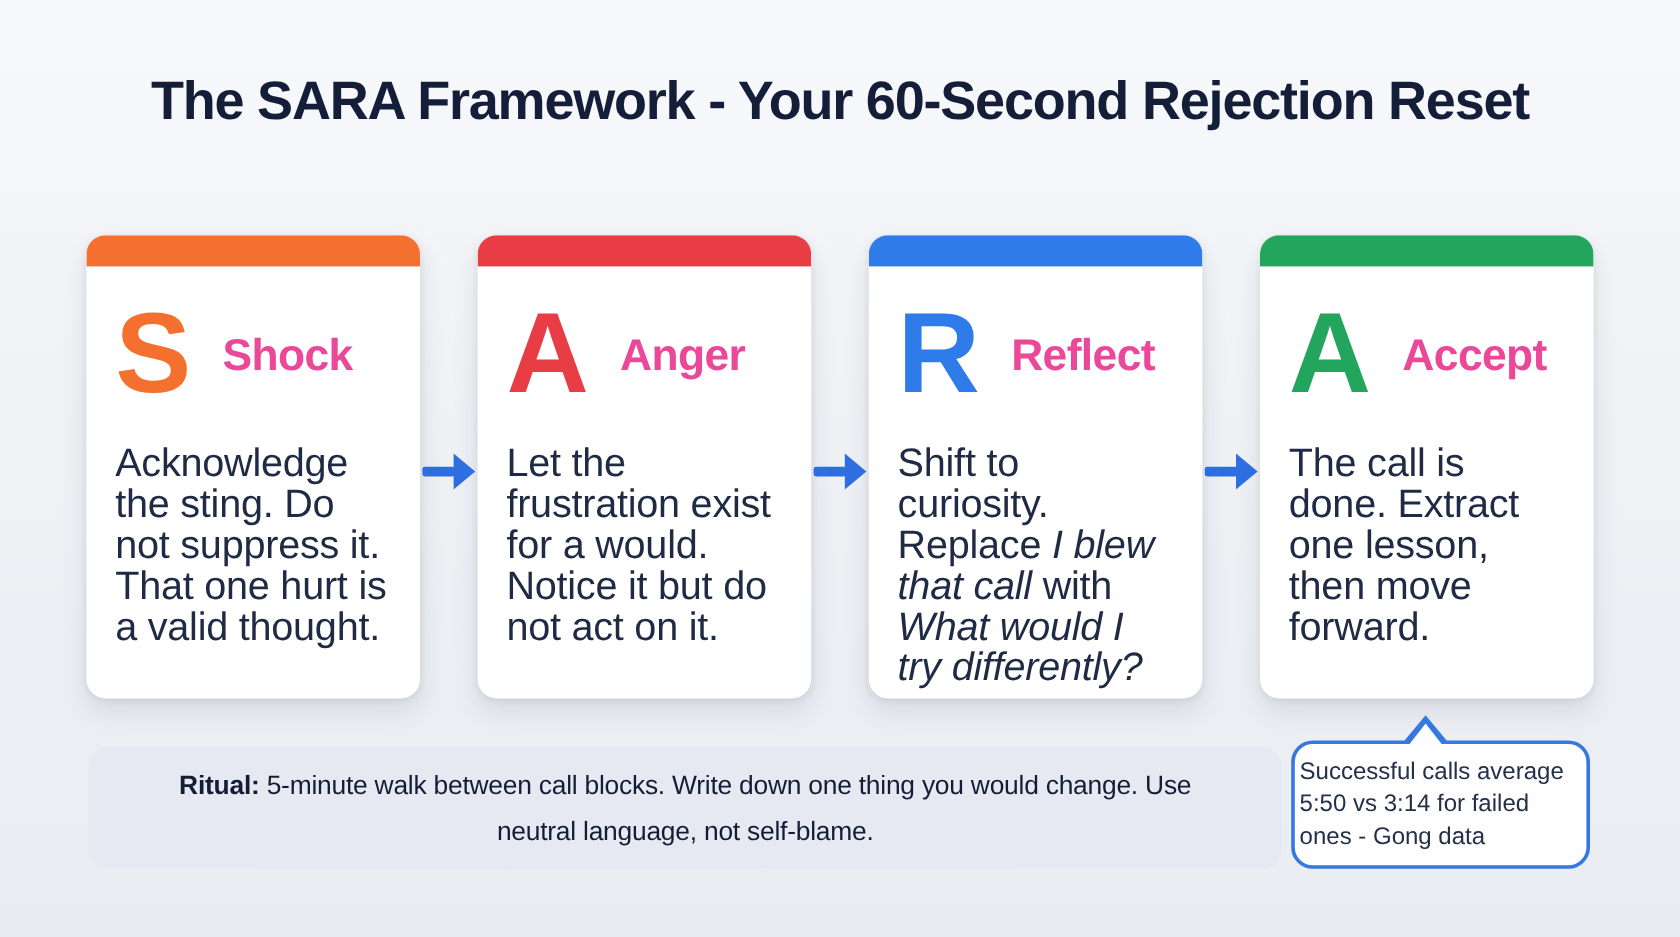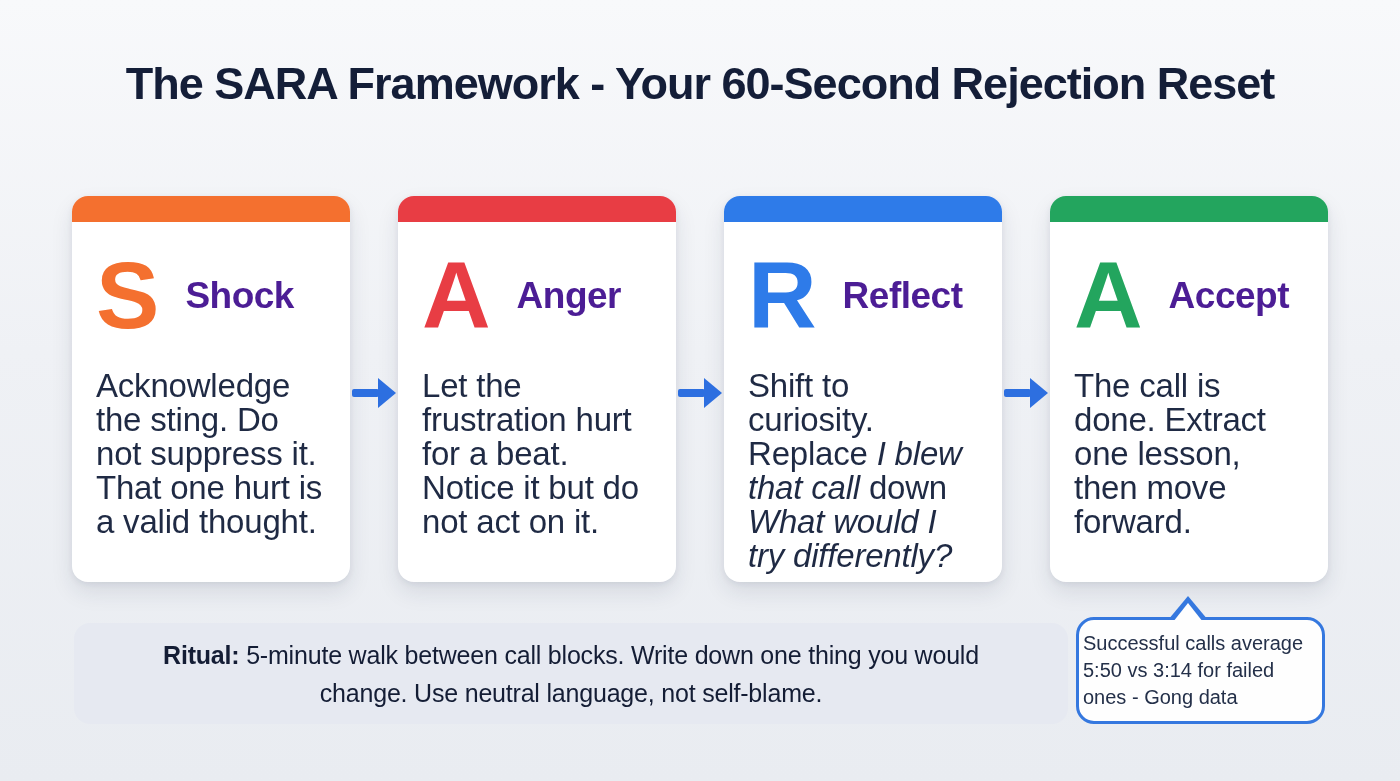--- a/index.html
+++ b/index.html
@@ -24,21 +24,21 @@
   }
   .card {
     width:278px; height:386px; background:#FFFFFF;
     border-radius:16px; overflow:hidden; flex:0 0 278px;
     box-shadow:0 10px 22px rgba(30,40,70,0.10), 0 2px 6px rgba(30,40,70,0.07);
   }
   .card-bar { height:26px; width:100%; }
   .card-inner { padding:26px 22px 0 24px; }
   .card-head { display:flex; align-items:center; gap:26px; margin-bottom:26px; }
   .card-letter { font-size:95px; font-weight:700; line-height:1; display:block; }
-  .card-heading { font-size:37px; font-weight:700; color:#4c1d95; letter-spacing:-0.5px; }
+  .card-heading { font-size:37px; font-weight:700; color:#ec4899; letter-spacing:-0.5px; }
   .card-body { font-size:33px; line-height:34px; color:#1F2A44; letter-spacing:-0.2px; }
   .arrow-slot {
     flex:1 1 auto; display:flex; justify-content:center;
     margin-top:182px;
   }
   .arrow { position:relative; width:44px; height:30px; display:block; }
   .arrow-shaft {
     position:absolute; left:0; top:11px; width:27px; height:8px;
     background-color:currentColor; border-radius:2px; display:block;
   }
@@ -47,21 +47,21 @@
     border-top:15px solid transparent; border-bottom:15px solid transparent;
     border-left:18px solid currentColor;
   }
   .ritual-box {
     position:absolute; left:74px; top:623px; width:994px; height:101px;
     background:#E6E9F1; border-radius:16px;
     display:flex; align-items:center; justify-content:center;
   }
   .ritual-text {
     max-width:850px; text-align:center;
-    font-size:25px; line-height:38px; color:#141D35; letter-spacing:-0.2px;
+    font-size:22px; line-height:38px; color:#141D35; letter-spacing:-0.2px;
   }
   .ritual-text b { font-weight:700; }
   .callout { position:absolute; left:1076px; top:596px; width:252px; }
   .pointer-outer {
     position:absolute; left:92px; top:0; width:0; height:0; z-index:3; display:block;
     border-left:20px solid transparent; border-right:20px solid transparent;
     border-bottom:24px solid #3578DF;
   }
   .pointer-inner {
     position:absolute; left:97px; top:7px; width:0; height:0; z-index:4; display:block;
@@ -105,39 +105,39 @@
       </span>
     </div>
 
     <section class="card">
       <div class="card-bar" style="background-color: rgb(232, 61, 68);"></div>
       <div class="card-inner">
         <div class="card-head">
           <span class="card-letter" style="color: rgb(232, 61, 68);">A</span>
           <span class="card-heading">Anger</span>
         </div>
-        <p class="card-body"><span>Let the frustration hurt for a beat. Notice it but do not act on it.</span></p>
+        <p class="card-body"><span>Let the frustration exist for a would. Notice it but do not act on it.</span></p>
       </div>
     </section>
 
     <div class="arrow-slot">
       <span class="arrow" style="color: rgb(45, 111, 224);">
         <span class="arrow-shaft"></span>
         <span class="arrow-head"></span>
       </span>
     </div>
 
     <section class="card">
       <div class="card-bar" style="background-color: rgb(46, 123, 233);"></div>
       <div class="card-inner">
         <div class="card-head">
           <span class="card-letter" style="color: rgb(46, 123, 233);">R</span>
           <span class="card-heading">Reflect</span>
         </div>
-        <p class="card-body"><span>Shift to curiosity. Replace </span><span style="font-style: italic;">I blew that call</span><span> down </span><span style="font-style: italic;">What would I try differently?</span></p>
+        <p class="card-body"><span>Shift to curiosity. Replace </span><span style="font-style: italic;">I blew that call</span><span> with </span><span style="font-style: italic;">What would I try differently?</span></p>
       </div>
     </section>
 
     <div class="arrow-slot">
       <span class="arrow" style="color: rgb(45, 111, 224);">
         <span class="arrow-shaft"></span>
         <span class="arrow-head"></span>
       </span>
     </div>
 

